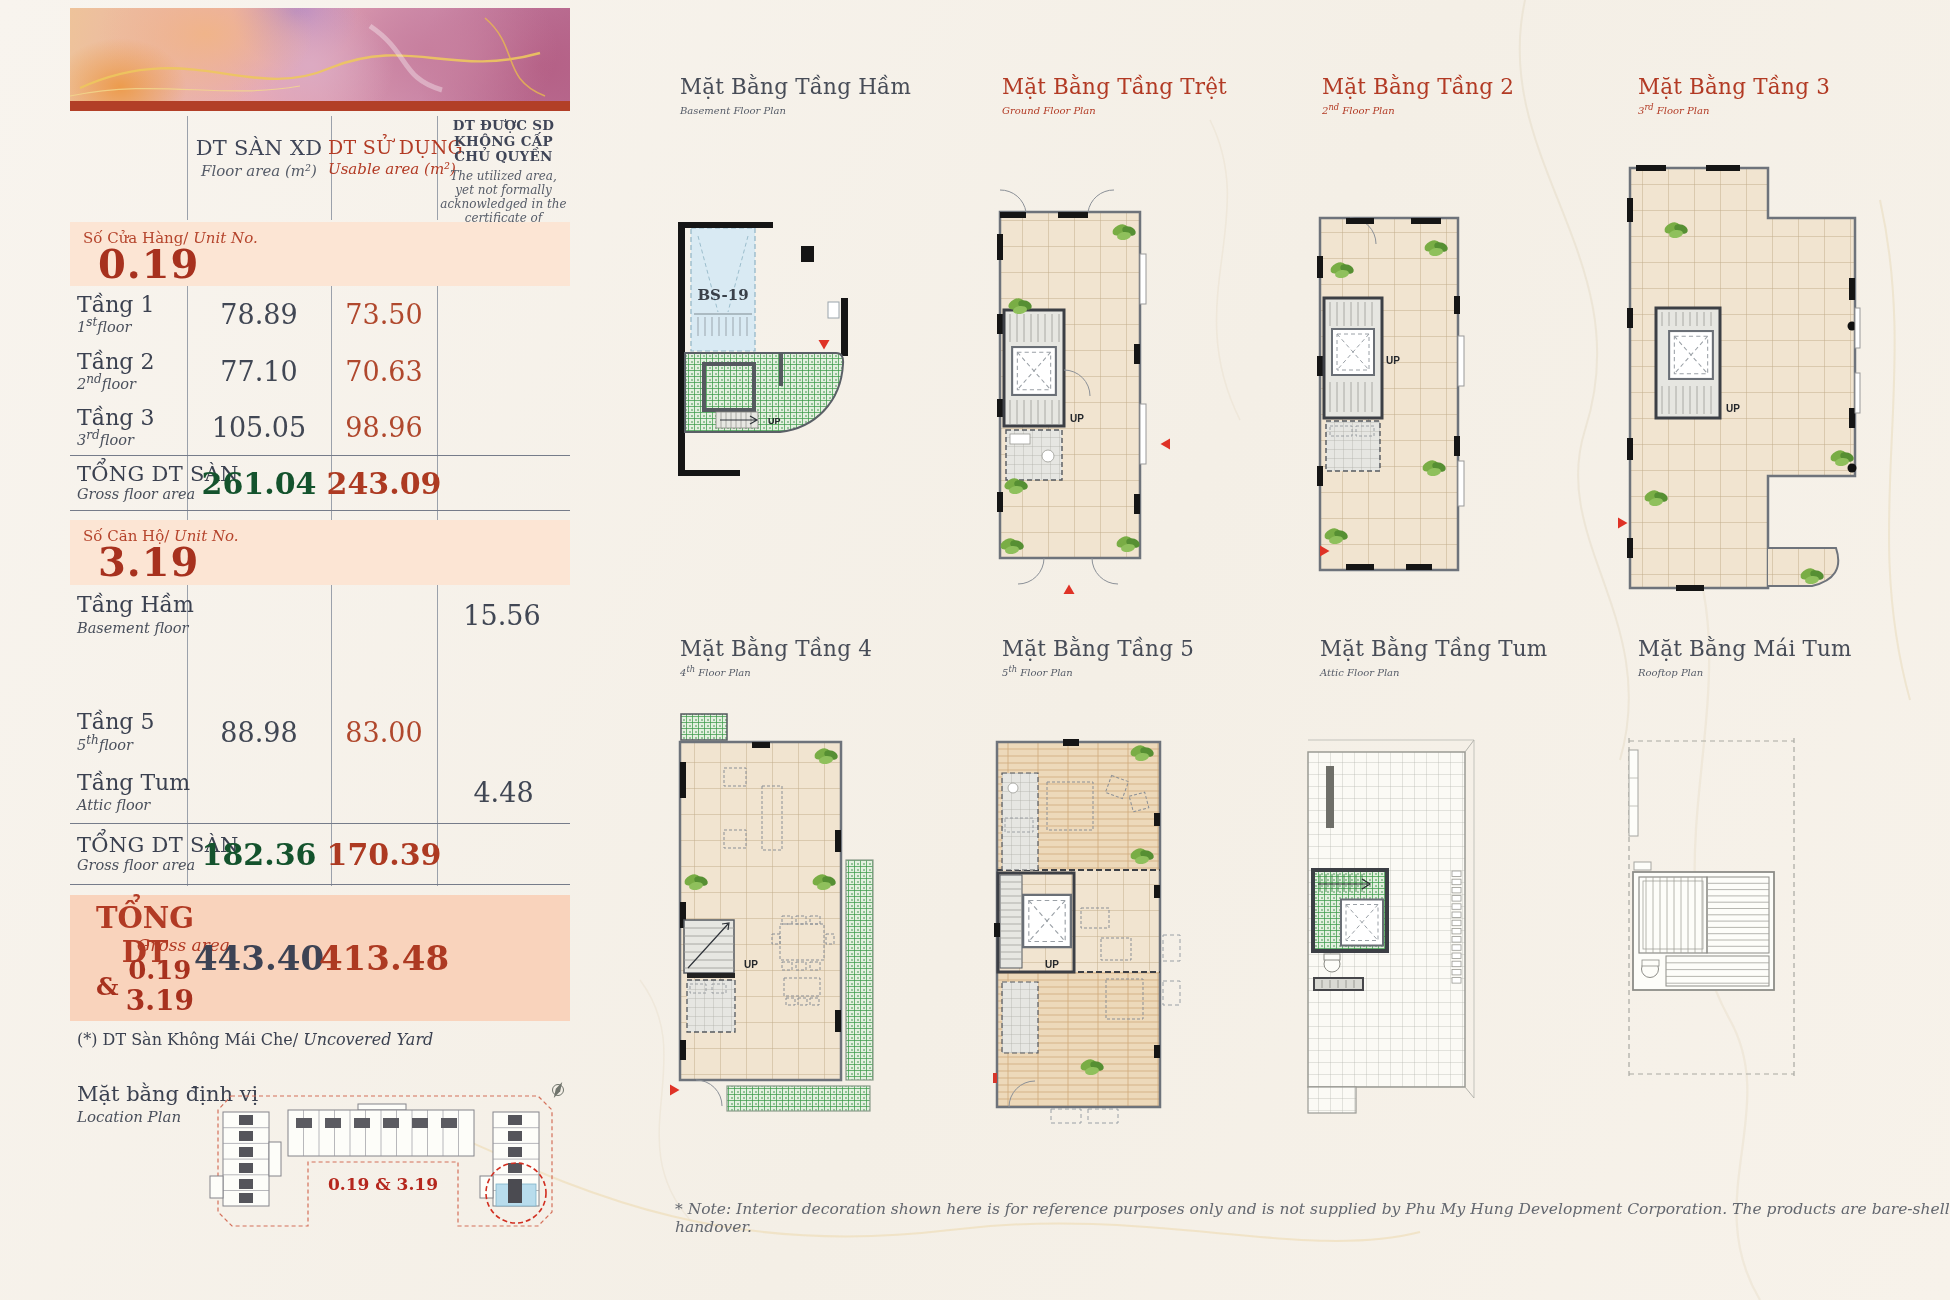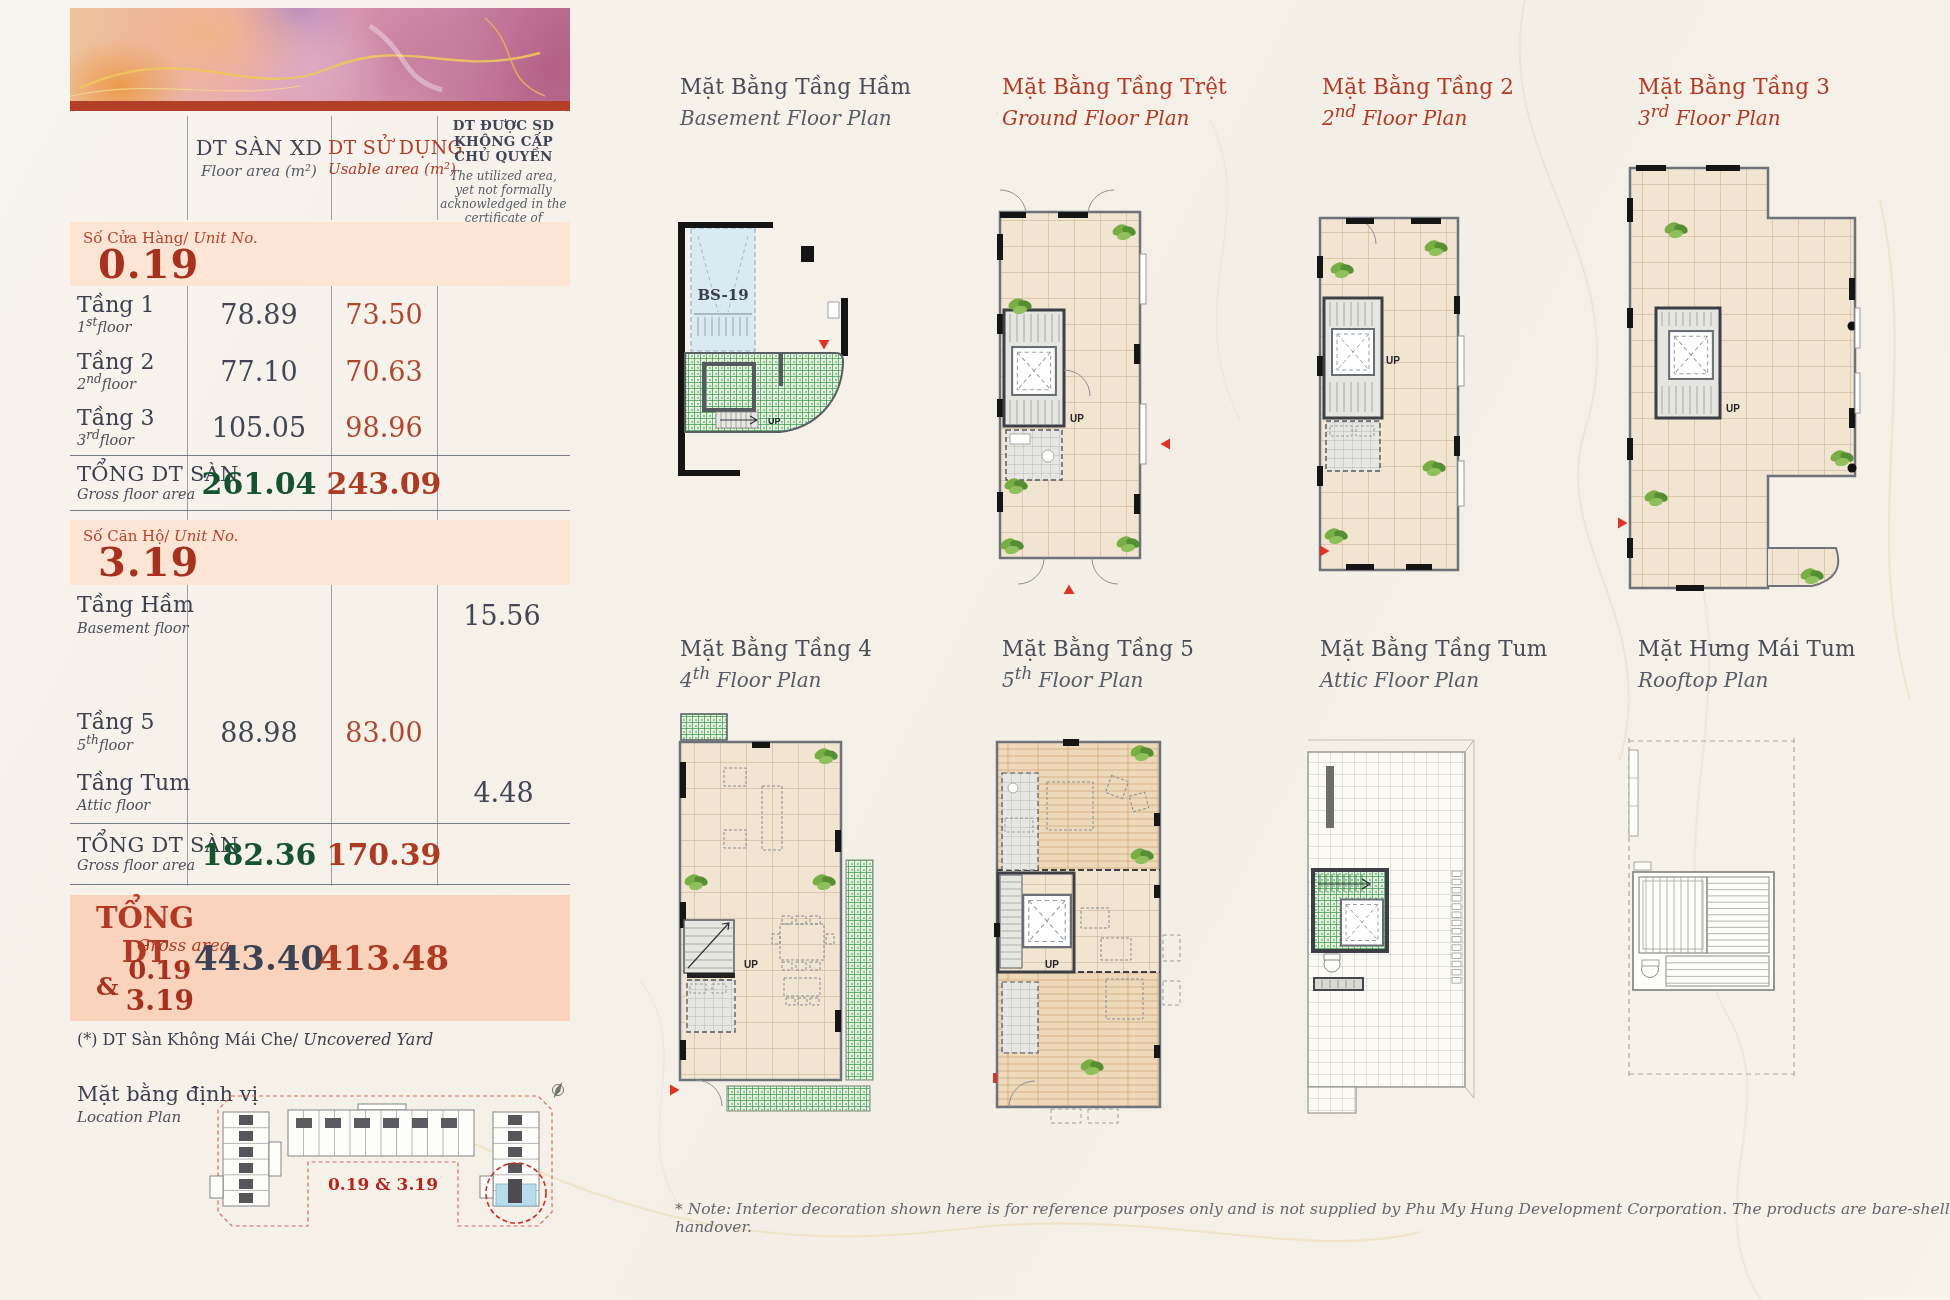--- a/index.html
+++ b/index.html
@@ -73,21 +73,21 @@
   .fnote{position:absolute;left:7px;top:1030px;font-size:16px;color:var(--dark);white-space:nowrap}
   .fnote .it{font-style:italic}
   .loctitle{position:absolute;left:7px;top:1082px}
   .loctitle .lt-vi{font-size:21px;color:var(--dark)}
   .loctitle .lt-en{font-size:15px;font-style:italic;color:#4a505c;margin-top:2px}
   .locsvg{position:absolute}
 
   
   .plan-title{position:absolute;white-space:nowrap}
   .plan-title .pt-vi{font-size:21.5px;letter-spacing:.2px;color:#474c57}
-  .plan-title .pt-en{font-size:20px;font-style:italic;color:#565c68;margin-top:3px}
+  .plan-title .pt-en{font-size:10px;font-style:italic;color:#565c68;margin-top:3px}
   .plan-title[data-accent="red"] .pt-vi,.plan-title[data-accent="red"] .pt-en{color:var(--red)}
   svg.plan{position:absolute;overflow:visible}
   svg text{font-family:var(--serif)}
   .uptxt{font-family:var(--sans);font-weight:bold}
 
   .notes{position:absolute;left:675px;top:1192px;color:#63676f}
   .notes .n-vi{font-size:15.5px}
   .notes .n-en{font-size:15.5px;font-style:italic;margin-top:8px}
 </style>
 </head>
@@ -369,21 +369,21 @@
 </div>
 <div class="plan-title" style="left:1002px;top:636px" data-accent="dark">
   <div class="pt-vi">Mặt Bằng Tầng 5</div>
   <div class="pt-en"><span>5</span><sup>th</sup><span> Floor Plan</span></div>
 </div>
 <div class="plan-title" style="left:1320px;top:636px" data-accent="dark">
   <div class="pt-vi">Mặt Bằng Tầng Tum</div>
   <div class="pt-en"><span>Attic Floor Plan</span><sup></sup><span></span></div>
 </div>
 <div class="plan-title" style="left:1638px;top:636px" data-accent="dark">
-  <div class="pt-vi">Mặt Hưng Mái Tum</div>
+  <div class="pt-vi">Mặt Bằng Mái Tum</div>
   <div class="pt-en"><span>Rooftop Plan</span><sup></sup><span></span></div>
 </div>
 
 <svg class="plan" style="left:676px;top:214px" width="200" height="270" viewBox="0 0 200 270">
   <rect x="15" y="14" width="64" height="123" fill="#d9eaf3" stroke="#8fb4c6" stroke-width="1.2" stroke-dasharray="5 3"></rect>
   <path d="M22,22 L42,98 M72,22 L52,98" stroke="#9cbecd" stroke-width="1" stroke-dasharray="4 3" fill="none"></path>
   <path d="M18,100 H76" stroke="#7f8b91" stroke-width="1"></path>
   <path d="M22,103 v19 M29,103 v19 M36,103 v19 M43,103 v19 M50,103 v19 M57,103 v19 M64,103 v19 M71,103 v19" stroke="#9aa5ad" stroke-width="1"></path>
   <text x="47" y="86" text-anchor="middle" font-size="15" font-weight="bold" fill="#3a4049">BS-19</text>
   <g fill="#151515">

